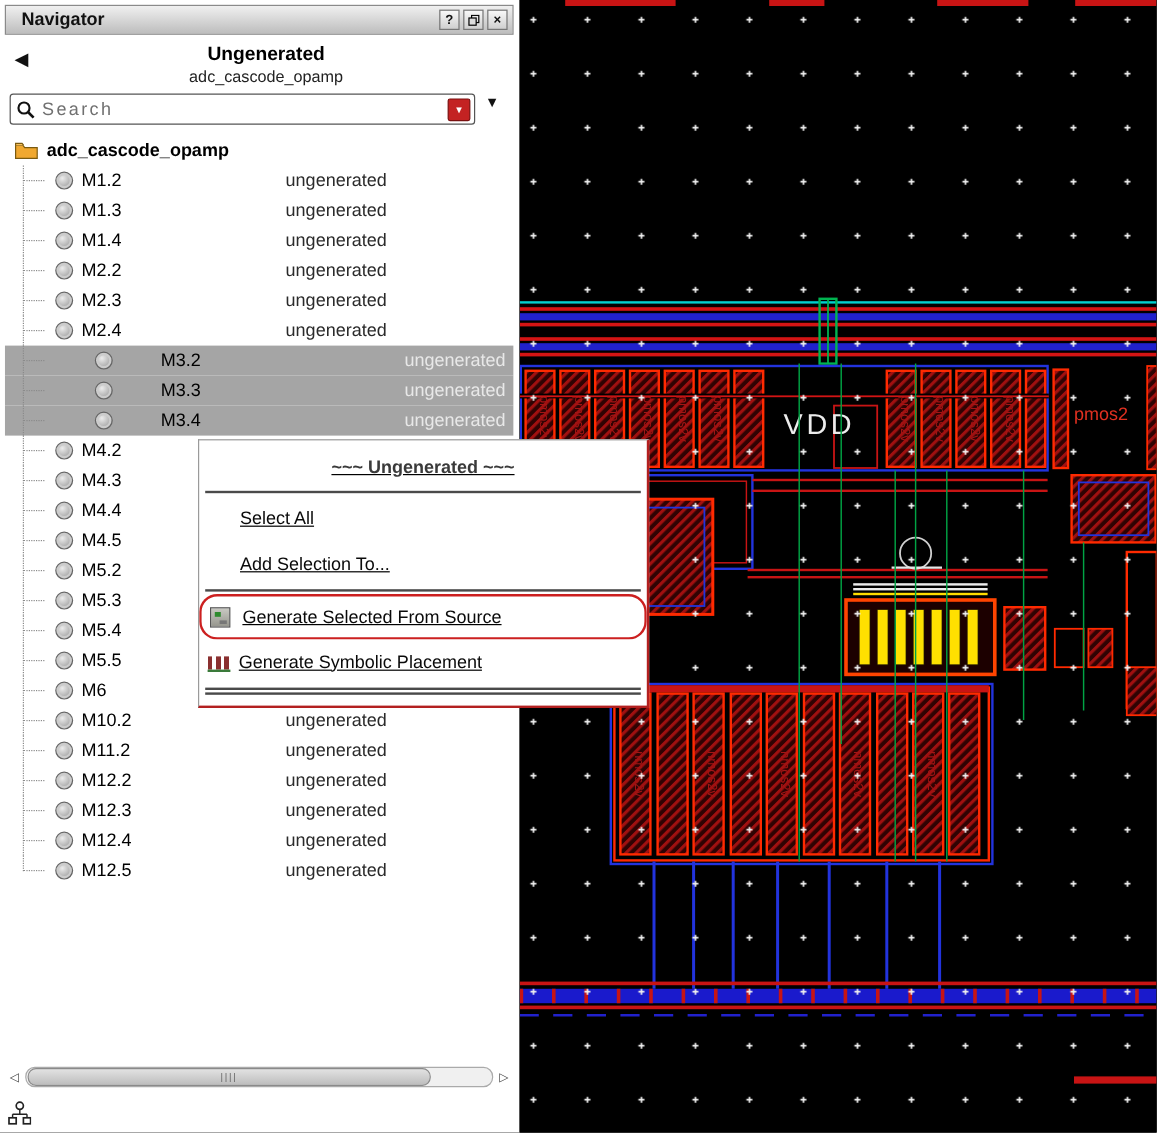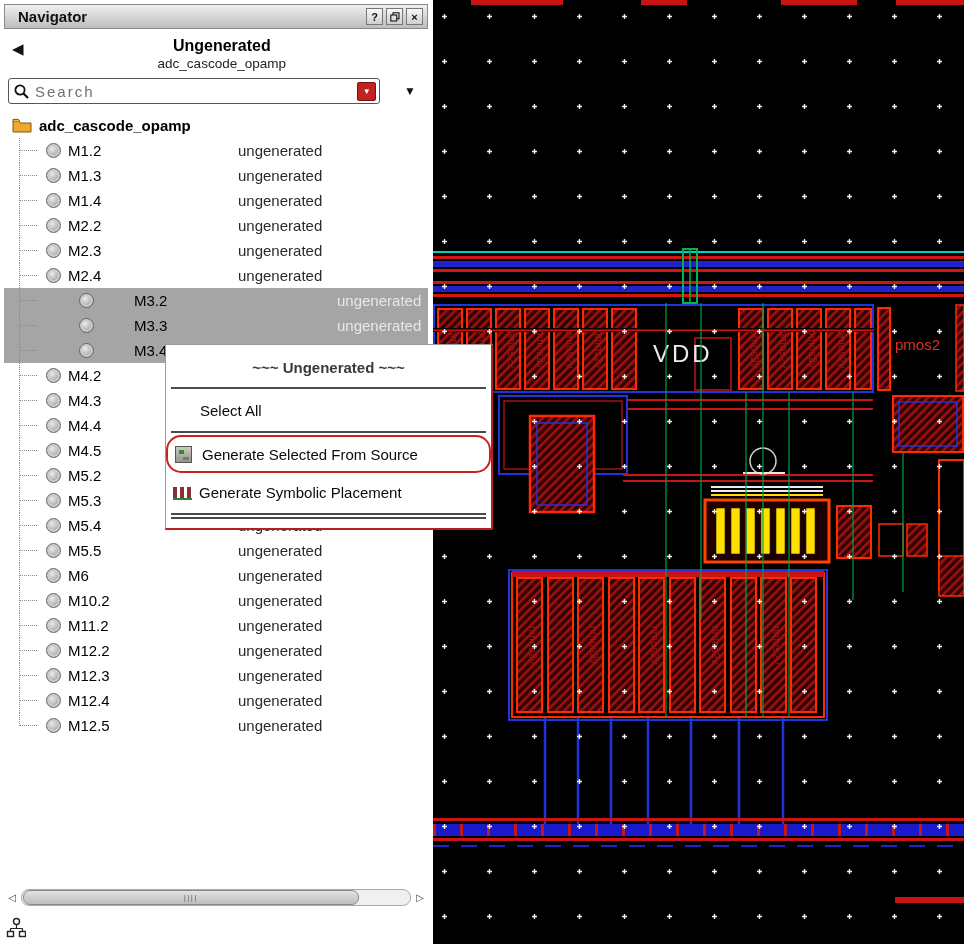--- a/index.html
+++ b/index.html
@@ -15,21 +15,21 @@
   .tb-btns{margin-left:auto;display:flex;gap:3px;}
   .tb-btn{width:17px;height:17px;font-size:11px;font-weight:bold;color:#111;
           background:linear-gradient(#f8f8f8,#cfcfcf);border:1px solid #777;
           padding:0;display:flex;align-items:center;justify-content:center;font-family:inherit;}
   .nav-header{display:flex;align-items:flex-start;padding:8px 8px 4px;flex:none;}
   .back-arrow{font-size:15px;color:#111;margin-top:3px;cursor:default;}
   .nav-header-text{flex:1;text-align:center;}
   .nav-state{font-weight:bold;font-size:16px;color:#000;}
   .nav-cell{font-size:13.5px;color:#222;margin-top:1px;}
 
-  .search-row{display:flex;align-items:center;padding:3px 12px 7px 4px;gap:24px;flex:none;}
+  .search-row{display:flex;align-items:flex-start;padding:3px 12px 7px 4px;gap:8px;flex:none;}
   .search-box{flex:1;display:flex;align-items:center;border:1px solid #555;border-radius:3px;
               height:24px;padding:0 3px 0 4px;background:#fff;}
   .mag{flex:none;margin-right:3px;}
   .search-input{flex:1;border:none;outline:none;font-size:15px;color:#333;font-family:inherit;
                 min-width:0;background:transparent;}
   .search-input::placeholder{color:#707070;letter-spacing:2px;}
   .search-filter-btn{width:19px;height:19px;background:#c32222;border:1px solid #7a1010;
                      border-radius:2px;color:#fff;font-size:8px;display:flex;align-items:center;
                      justify-content:center;padding:0;flex:none;}
   .outer-dd{font-size:12px;color:#111;}
@@ -66,23 +66,23 @@
                 display:flex;align-items:center;justify-content:center;}
   .grip{font-size:8px;color:#666;letter-spacing:1.5px;line-height:1;}
   .status-row{height:28px;display:flex;align-items:flex-end;padding:4px 2px 0;flex:none;}
 
   
   .layout{flex:1;position:relative;background:#000;overflow:hidden;}
   .layout svg{display:block;width:100%;height:100%;}
   .vlabel{fill:#a31515;font-size:11px;text-anchor:middle;font-family:"Liberation Sans",sans-serif;}
 
   
-  .context-menu{position:absolute;left:165px;top:344px;width:328px;background:#fff;
+  .context-menu{position:absolute;left:165px;top:366px;width:376px;background:#fff;
                 border:1px solid #9a9a9a;border-right:2px solid #b32020;border-bottom:2px solid #b32020;
-                box-sizing:border-box;padding:7px 0;z-index:20;font-size:15px;}
+                box-sizing:border-box;padding:7px 0;z-index:20;font-size:15px;text-decoration:underline;}
   .menu-title{text-align:center;font-weight:bold;color:#3a3a3a;padding:7px 0 9px;}
   .menu-sep{border-top:2px solid #4a4a4a;margin:2px 5px;}
   .menu-item{display:flex;align-items:center;height:38px;padding:0 12px 0 7px;color:#0a0a0a;position:relative;}
   .menu-item.highlighted{box-shadow:inset 0 0 0 2px #cc2020;border-radius:15px;}
   .menu-icon{width:20px;height:16px;margin-right:7px;flex:none;position:relative;}
   .menu-icon.generate-from-source-icon{width:15px;height:15px;margin-left:2px;margin-right:10px;
       background:linear-gradient(#c9c9c2,#96968e);border:1px solid #555;}
   .menu-icon.generate-from-source-icon::after{content:"";position:absolute;left:3px;top:3px;width:5px;height:4px;background:#2e8b2e;}
   .menu-icon.generate-from-source-icon::before{content:"";position:absolute;right:2px;bottom:2px;width:6px;height:3px;background:#777;}
   .menu-icon.symbolic-placement-icon{width:19px;height:11px;margin-top:3px;
@@ -471,20 +471,24 @@
   </div>
 
   <div class="context-menu">
 
   <div class="menu-title">~~~ Ungenerated ~~~</div>
       <div class="menu-sep"></div>
       <div class="menu-item">
         <span class="menu-icon"></span>
         <span class="menu-label">Select All</span>
       </div>
+      <div class="menu-item">
+        <span class="menu-icon"></span>
+        <span class="menu-label">Add Selection To...</span>
+      </div>
       <div class="menu-sep"></div>
       <div class="menu-item highlighted">
         <span class="menu-icon generate-from-source-icon"></span>
         <span class="menu-label">Generate Selected From Source</span>
       </div>
       <div class="menu-item">
         <span class="menu-icon symbolic-placement-icon"></span>
         <span class="menu-label">Generate Symbolic Placement</span>
       </div>
       <div class="menu-sep"></div>

